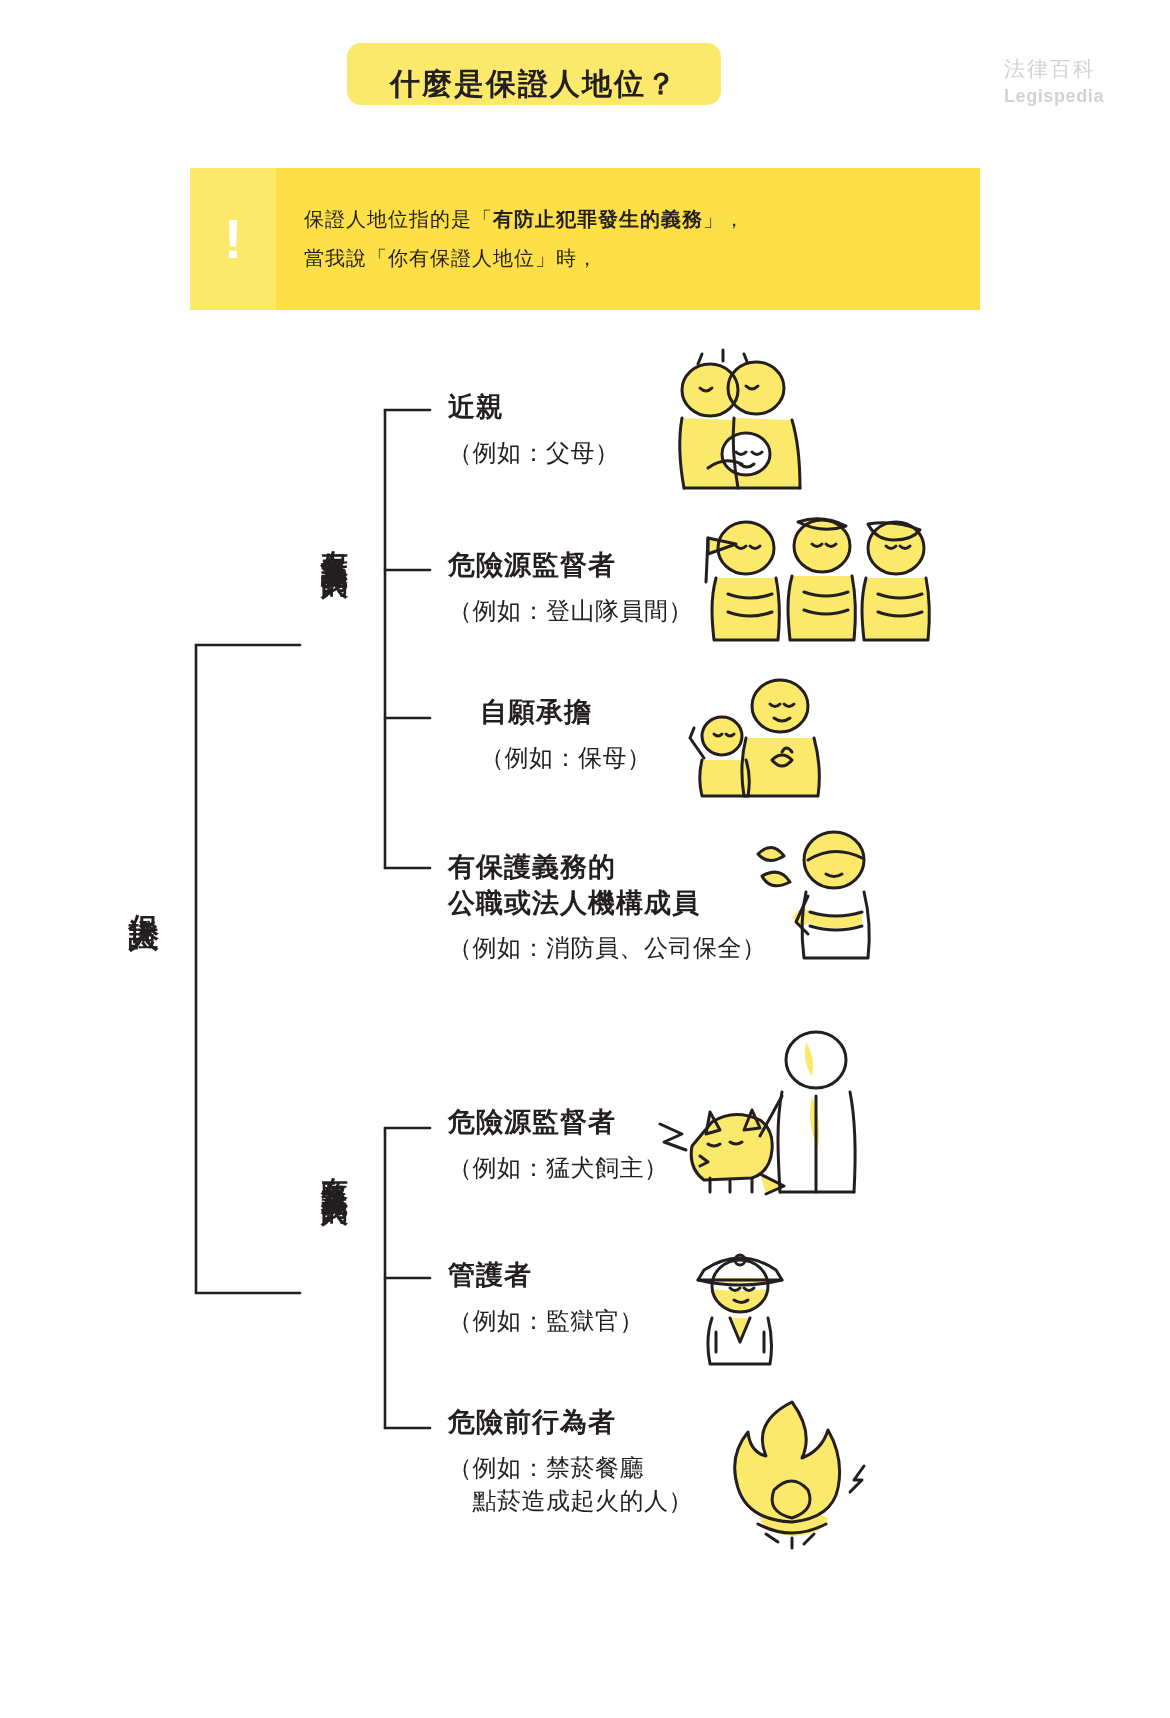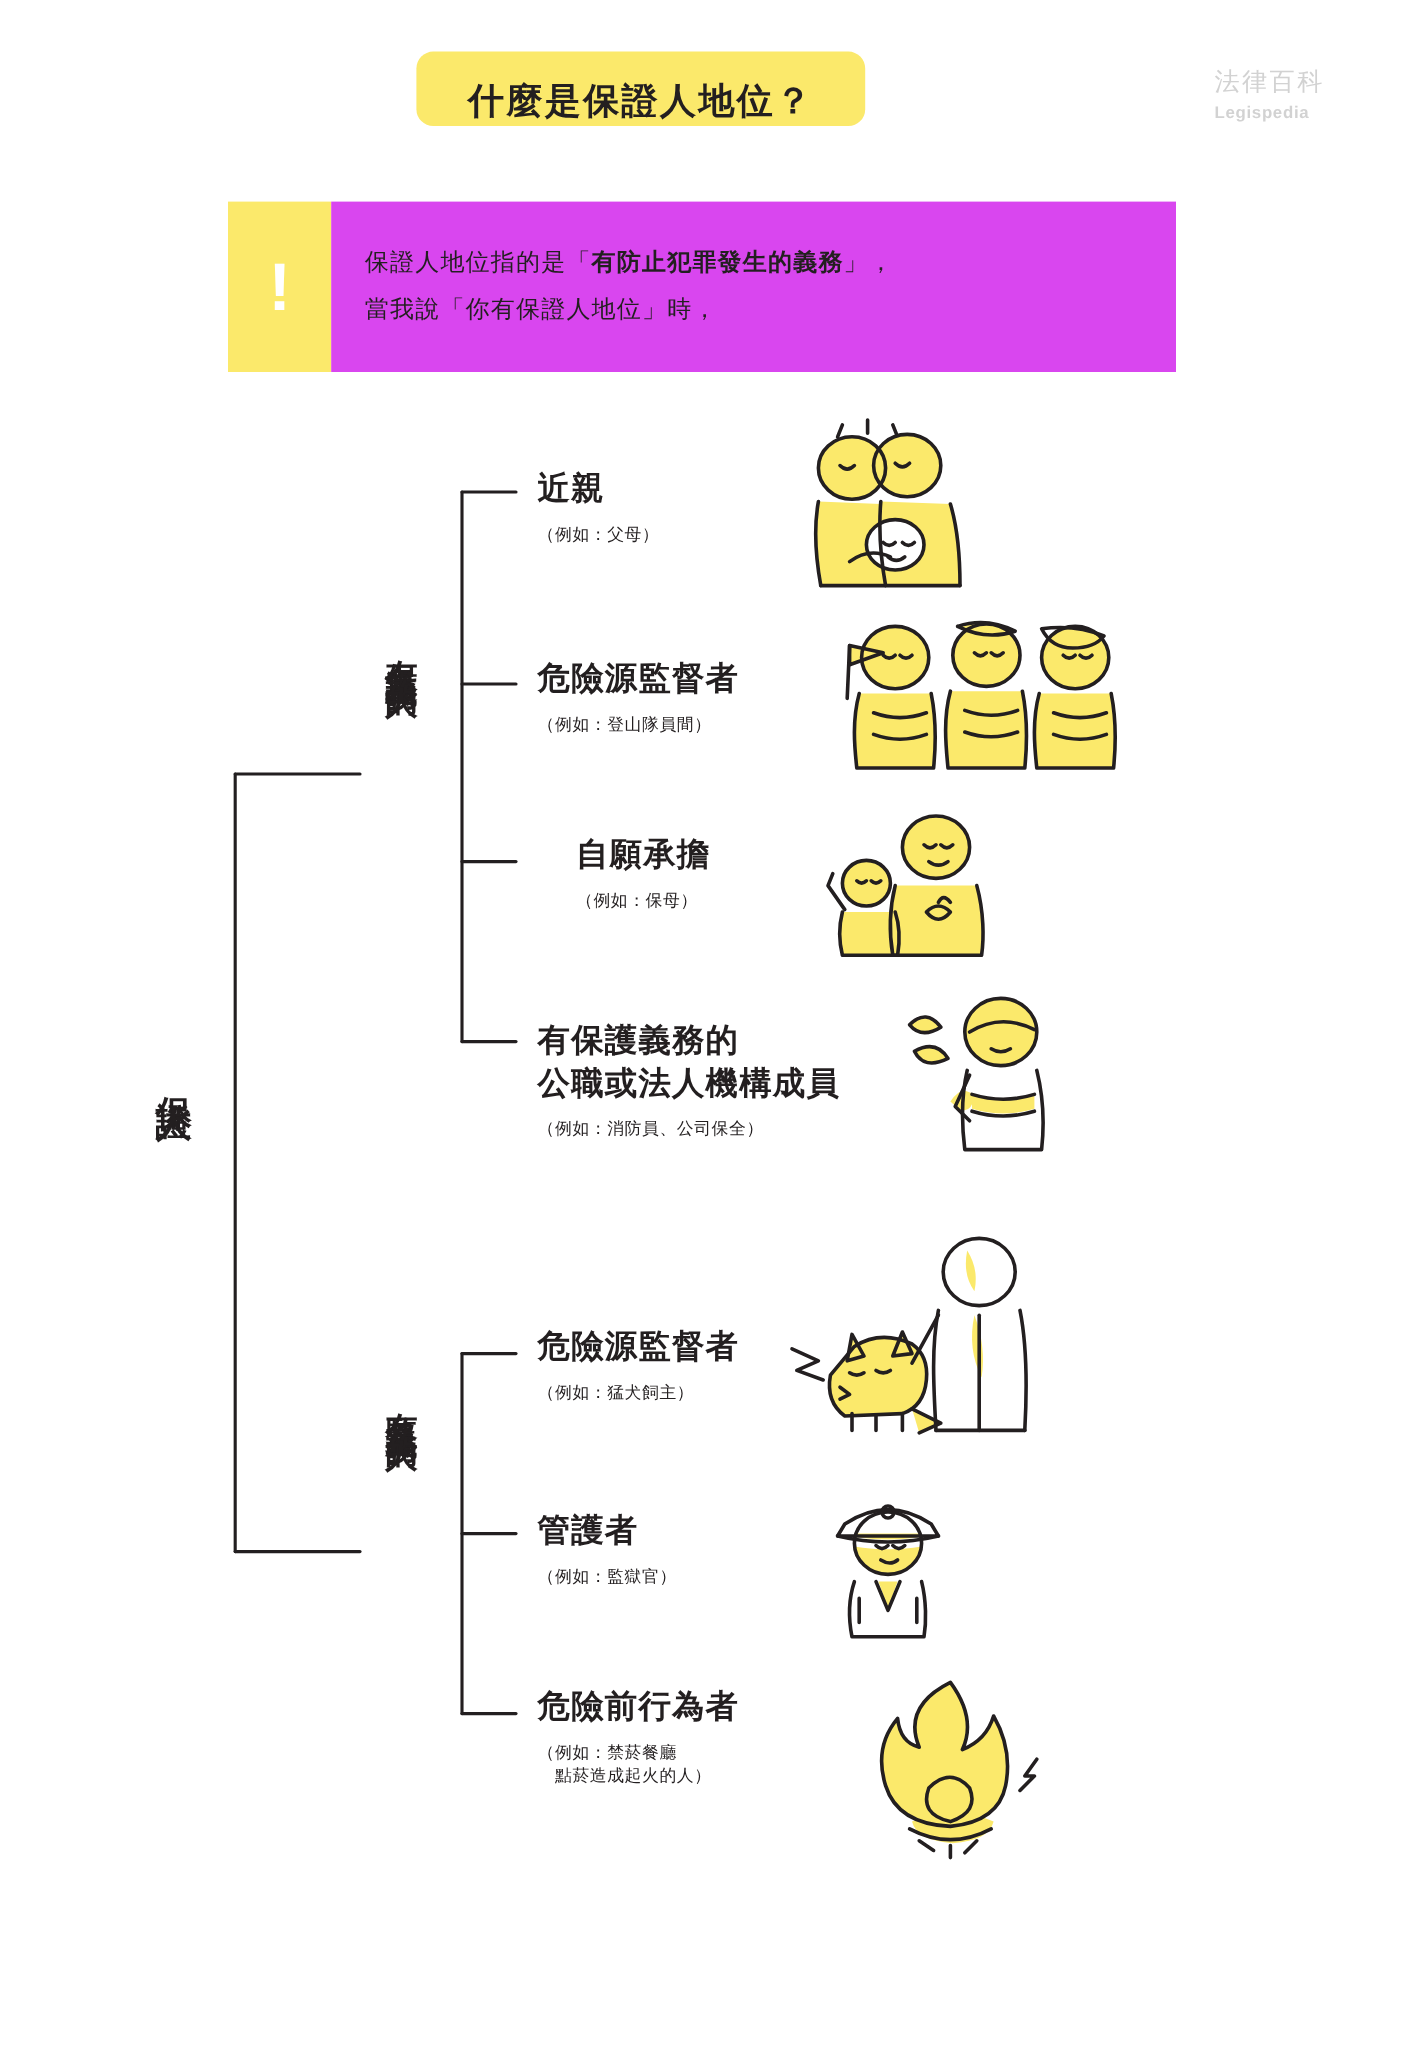--- a/index.html
+++ b/index.html
@@ -45,21 +45,21 @@
     top: 56px;
     color: #d2d2d2;
     line-height: 1.25;
   }
   .brand .brand-cn {
     font-size: 21px;
     letter-spacing: 2px;
     display: block;
   }
   .brand .brand-en {
-    font-size: 14px;
+    font-size: 18px;
     font-weight: bold;
     letter-spacing: 0.6px;
     display: block;
     margin-top: 3px;
   }
 
   
   .note {
     position: absolute;
     left: 190px;
@@ -77,21 +77,21 @@
     flex: none;
   }
   .note-mark span {
     font-size: 56px;
     font-weight: bold;
     line-height: 1;
     color: #ffffff;
   }
   .note-body {
     flex: 1;
-    background: #d946ef;
+    background: #fde047;
     display: flex;
     flex-direction: column;
     justify-content: center;
     padding-left: 28px;
     box-sizing: border-box;
   }
   .note-line {
     font-size: 20px;
     line-height: 1.95;
     letter-spacing: 1px;
@@ -142,21 +142,21 @@
   }
   .leaf .leaf-title {
     font-size: 27px;
     font-weight: bold;
     letter-spacing: 1px;
     color: #231f20;
     line-height: 1.32;
     white-space: pre-line;
   }
   .leaf .leaf-eg {
-    font-size: 14px;
+    font-size: 24px;
     letter-spacing: 0.5px;
     color: #231f20;
     line-height: 1.38;
     margin-top: 10px;
     white-space: pre-line;
   }
 
   #leaf-close-kin      { left: 448px; top: 390px; }
   #leaf-community      { left: 448px; top: 548px; }
   #leaf-voluntary      { left: 448px; top: 695px; margin-left: 32px; }

